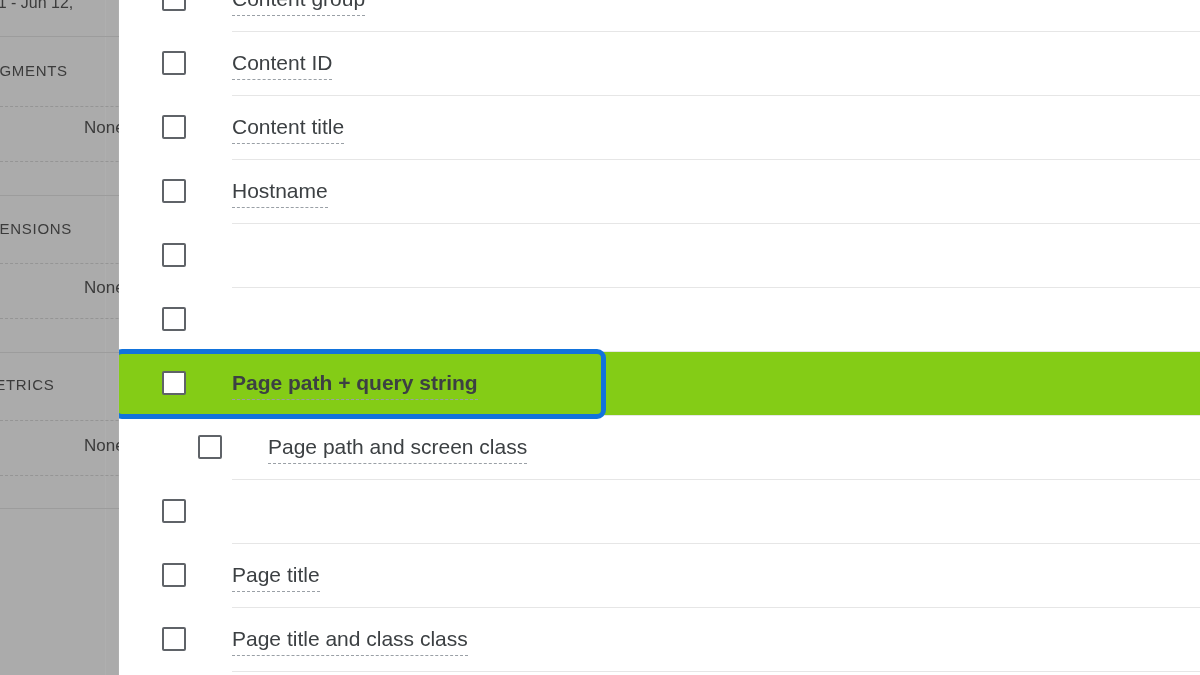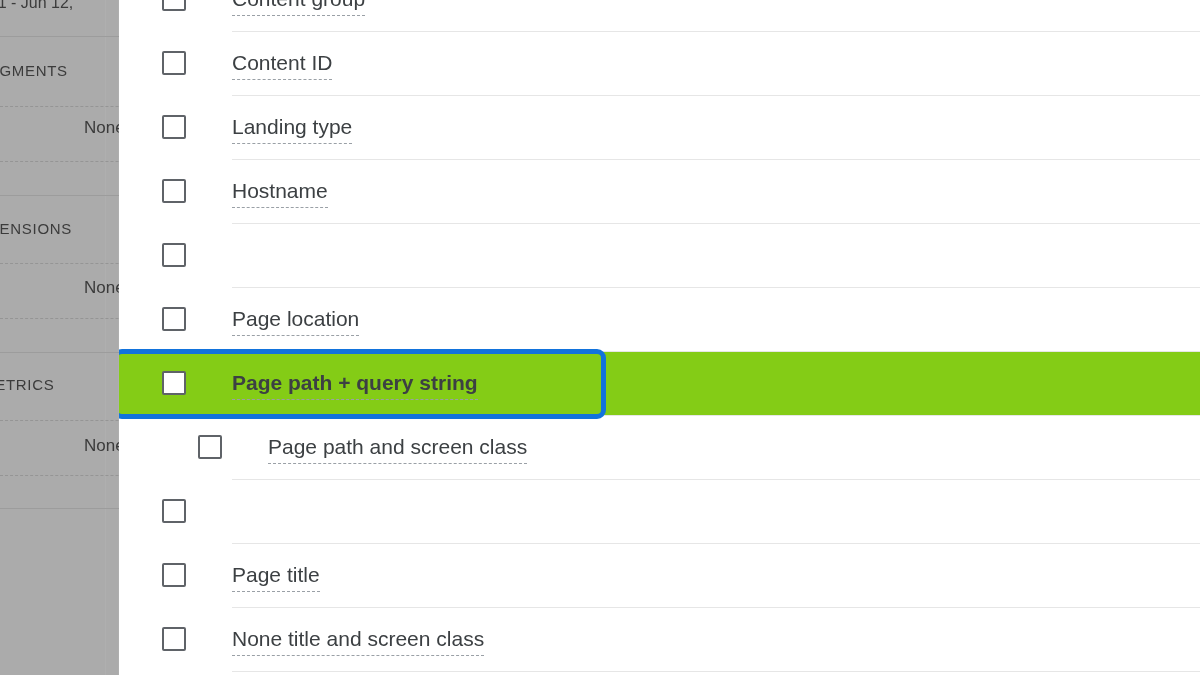--- a/index.html
+++ b/index.html
@@ -186,35 +186,34 @@
           <span class="opt-label">Content group</span>
         </div>
         <div class="opt-divider" style="top: 31px;"></div>
         <div class="opt-row" style="top: 32px;">
           <span class="checkbox"></span>
           <span class="opt-label">Content ID</span>
         </div>
         <div class="opt-divider" style="top: 95px;"></div>
         <div class="opt-row" style="top: 96px;">
           <span class="checkbox"></span>
-          <span class="opt-label">Landing type</span>
+          <span class="opt-label">Content title</span>
         </div>
         <div class="opt-divider" style="top: 159px;"></div>
         <div class="opt-row" style="top: 160px;">
           <span class="checkbox"></span>
           <span class="opt-label">Hostname</span>
         </div>
         <div class="opt-divider" style="top: 223px;"></div>
         <div class="opt-row" style="top: 224px;">
           <span class="checkbox"></span>
         </div>
         <div class="opt-divider" style="top: 287px;"></div>
         <div class="opt-row" style="top: 288px;">
           <span class="checkbox"></span>
-          <span class="opt-label">Page location</span>
         </div>
         <div class="opt-divider" style="top: 351px;"></div>
         <div class="opt-row selected" style="top: 352px;">
           <span class="checkbox"></span>
           <span class="opt-label">Page path + query string</span>
         </div>
         <div class="opt-divider" style="top: 415px;"></div>
         <div class="opt-row" style="top: 416px; margin-left: 36px;">
           <span class="checkbox"></span>
           <span class="opt-label">Page path and screen class</span>
@@ -224,20 +223,20 @@
           <span class="checkbox"></span>
         </div>
         <div class="opt-divider" style="top: 543px;"></div>
         <div class="opt-row" style="top: 544px;">
           <span class="checkbox"></span>
           <span class="opt-label">Page title</span>
         </div>
         <div class="opt-divider" style="top: 607px;"></div>
         <div class="opt-row" style="top: 608px;">
           <span class="checkbox"></span>
-          <span class="opt-label">None title and screen class</span>
+          <span class="opt-label">Page title and class class</span>
         </div>
         <div class="opt-divider" style="top: 671px;"></div>
       </div>
     <div class="focus-ring" id="focus-ring" style="left: -6px; top: 349px; width: 493px; height: 70px; border-color: rgb(18, 115, 220);"></div>
   </div>
 
 </div>
 
 </body></html>

